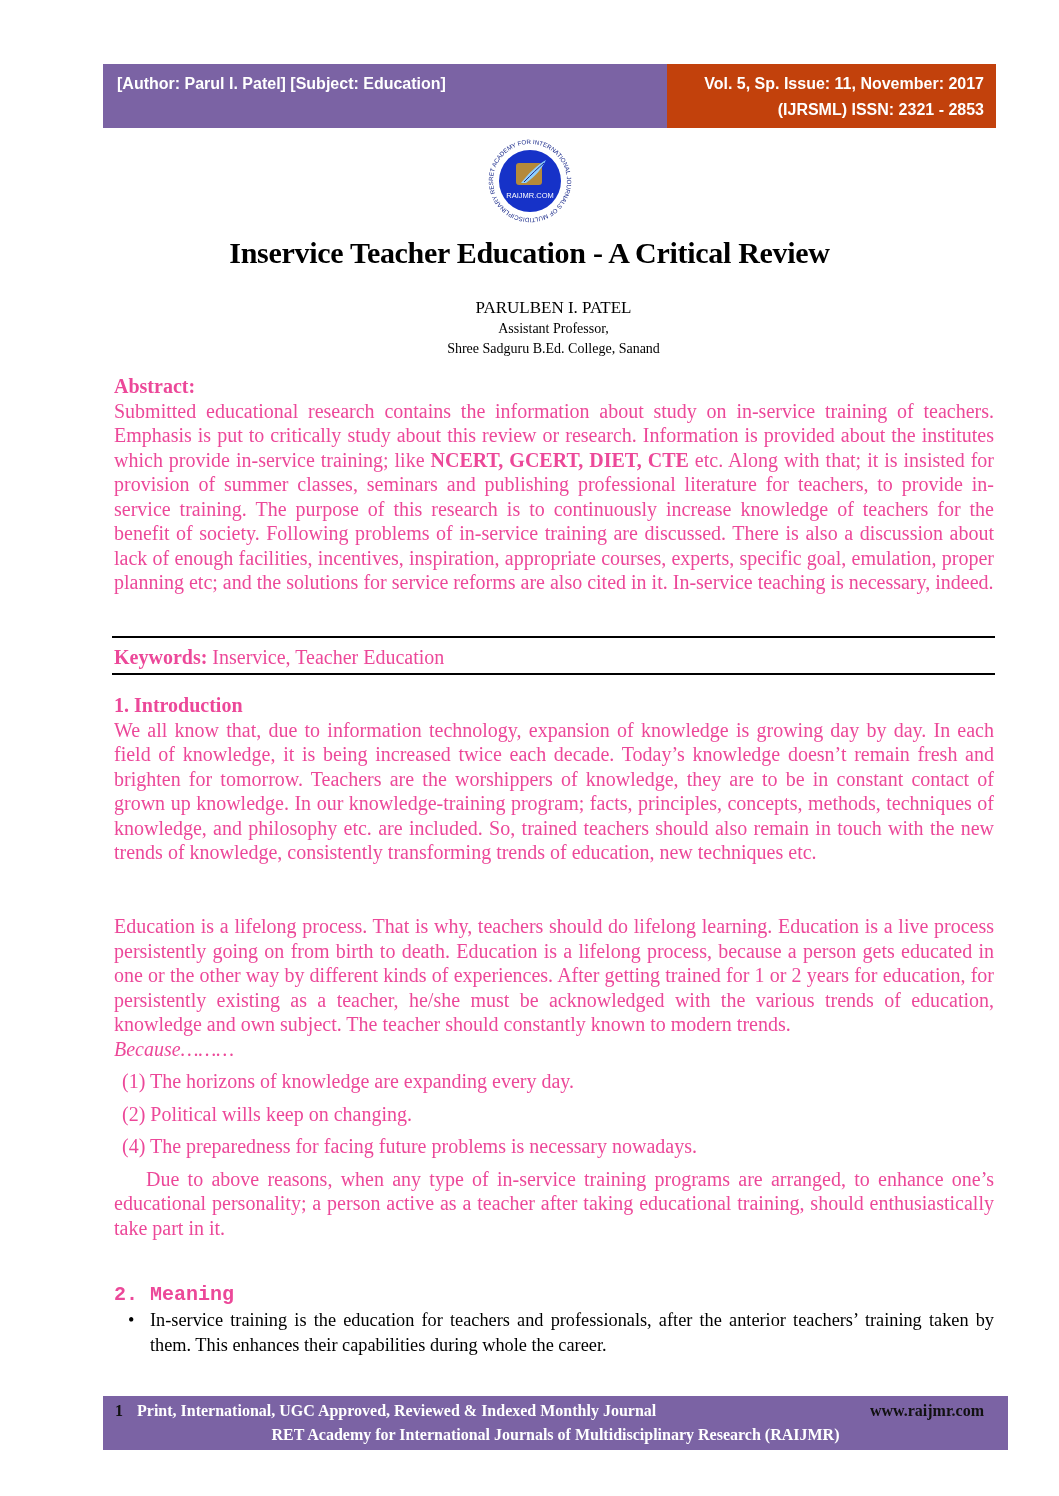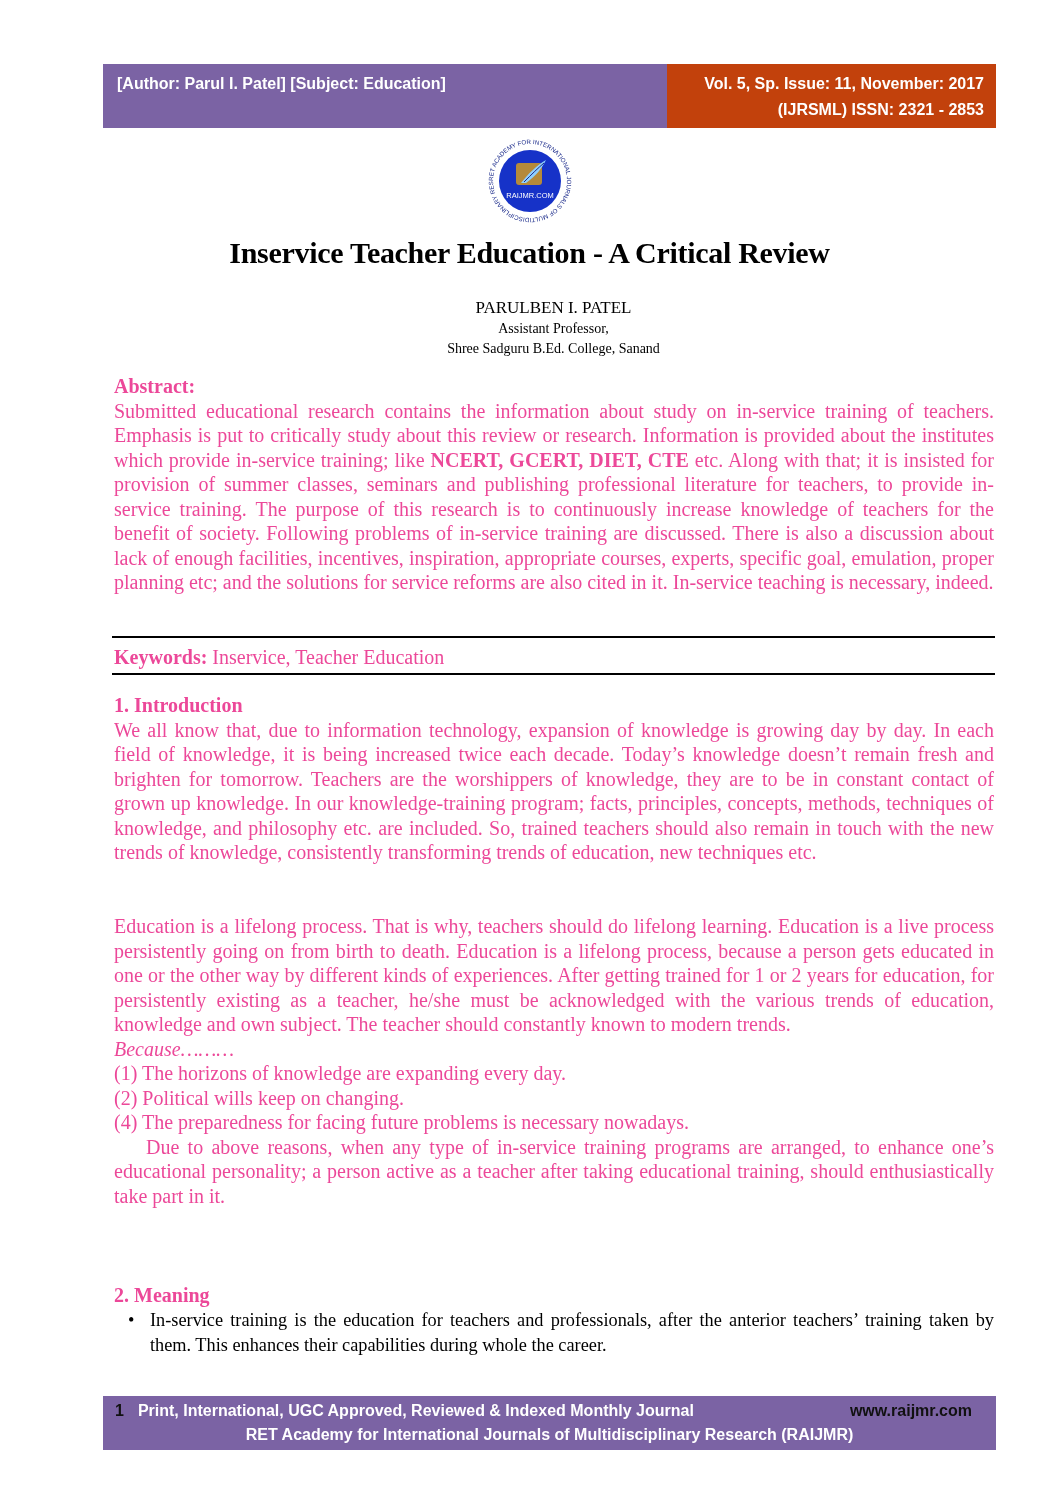--- a/index.html
+++ b/index.html
@@ -22,30 +22,30 @@
   .author .name { font-size: 17px; line-height: 22px; }
   .author .aff { font-size: 14px; line-height: 20px; }
 
   .text { position: absolute; left: 114px; width: 880px;
     font-family: "Liberation Serif", serif; font-size: 20px; line-height: 24.5px; color: #ec4899;
     text-align: justify; }
   .text p { margin: 0; }
   .hd { font-weight: bold; }
   .rule { position: absolute; left: 112px; width: 883px; height: 0; border-top: 2px solid #000; }
 
-  .list p { margin: 0; }
+  .list p { margin: 8px; }
   .indent { text-indent: 32px; }
 
   .bullet { position: absolute; left: 114px; width: 880px; font-family: "Liberation Serif", serif;
     font-size: 18.3px; line-height: 24.5px; color: #000; display: flex; }
   .bullet .dot { width: 36px; flex: none; padding-left: 14px; box-sizing: border-box; }
   .bullet .btxt { text-align: justify; flex: 1; }
 
   .ftr { position: absolute; top: 1396px; left: 103px; width: 893px; height: 54px; background: #7b63a4;
-    font-family: Liberation Sans, sans-serif; font-weight: bold; font-size: 16px; color: #ffffff; }
+    font-family: Liberation Serif, serif; font-weight: bold; font-size: 16px; color: #ffffff; padding-left: 12px; }
   .ftr .row1 { position: absolute; top: 4px; left: 12px; right: 24px; display: flex; justify-content: space-between; line-height: 22px; }
   .ftr .row2 { position: absolute; top: 28px; left: 0; width: 100%; text-align: center; line-height: 22px; }
   .ftr .pg { color: #111111; margin-right: 14px; }
   .ftr .url { color: #111111; text-align: center; }
 </style>
 </head>
 <body>
 
 <div class="hdr">
   <div class="hdr-left">
@@ -101,21 +101,21 @@
   <p>Education is a lifelong process. That is why, teachers should do lifelong learning. Education is a live process persistently going on from birth to death. Education is a lifelong process, because a person gets educated in one or the other way by different kinds of experiences. After getting trained for 1 or 2 years for education, for persistently existing as a teacher, he/she must be acknowledged with the various trends of education, knowledge and own subject. The teacher should constantly known to modern trends.</p>
   <p style="font-style:italic;">Because………</p>
   <div class="list">
     <p>(1) The horizons of knowledge are expanding every day.</p>
     <p>(2) Political wills keep on changing.</p>
     <p>(4) The preparedness for facing future problems is necessary nowadays.</p>
   </div>
   <p class="indent">Due to above reasons, when any type of in-service training programs are arranged, to enhance one’s educational personality; a person active as a teacher after taking educational training, should enthusiastically take part in it.</p>
 </div>
 
-<div class="text" style="top:1283px;">
+<div class="text" style="top:1283px;font-family:Liberation Mono, monospace;">
   <p class="hd">2. Meaning</p>
 </div>
 <div class="bullet" style="top:1308px;">
   <span class="dot">•</span>
   <span class="btxt">In-service training is the education for teachers and professionals, after the anterior teachers’ training taken by them. This enhances their capabilities during whole the career.</span>
 </div>
 
 <div class="ftr">
   <div class="row1">
     <span><span class="pg">1</span><span>Print, International, UGC Approved,  Reviewed &amp; Indexed Monthly Journal</span></span>

